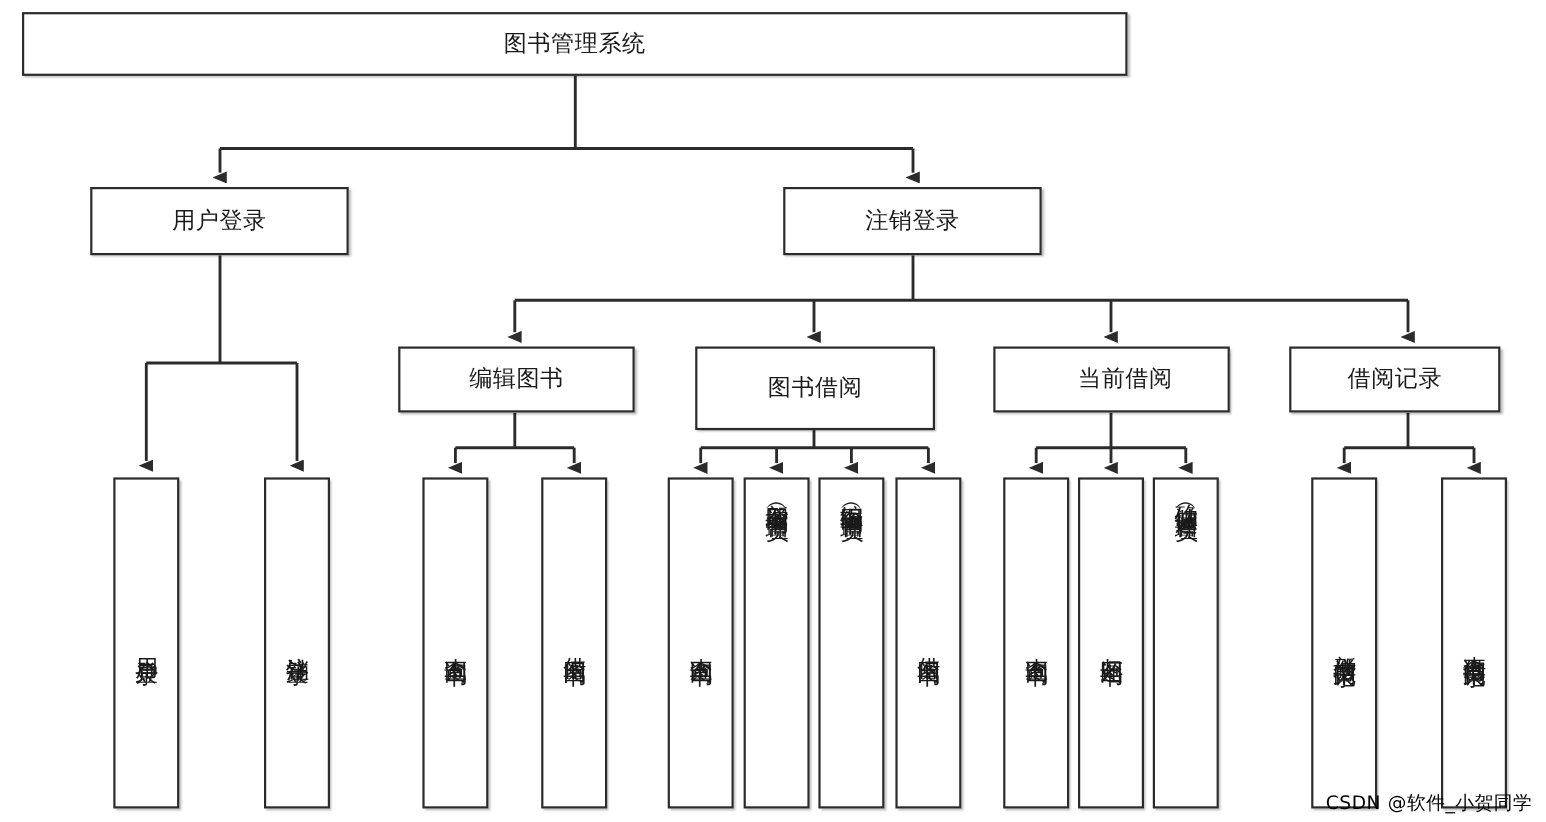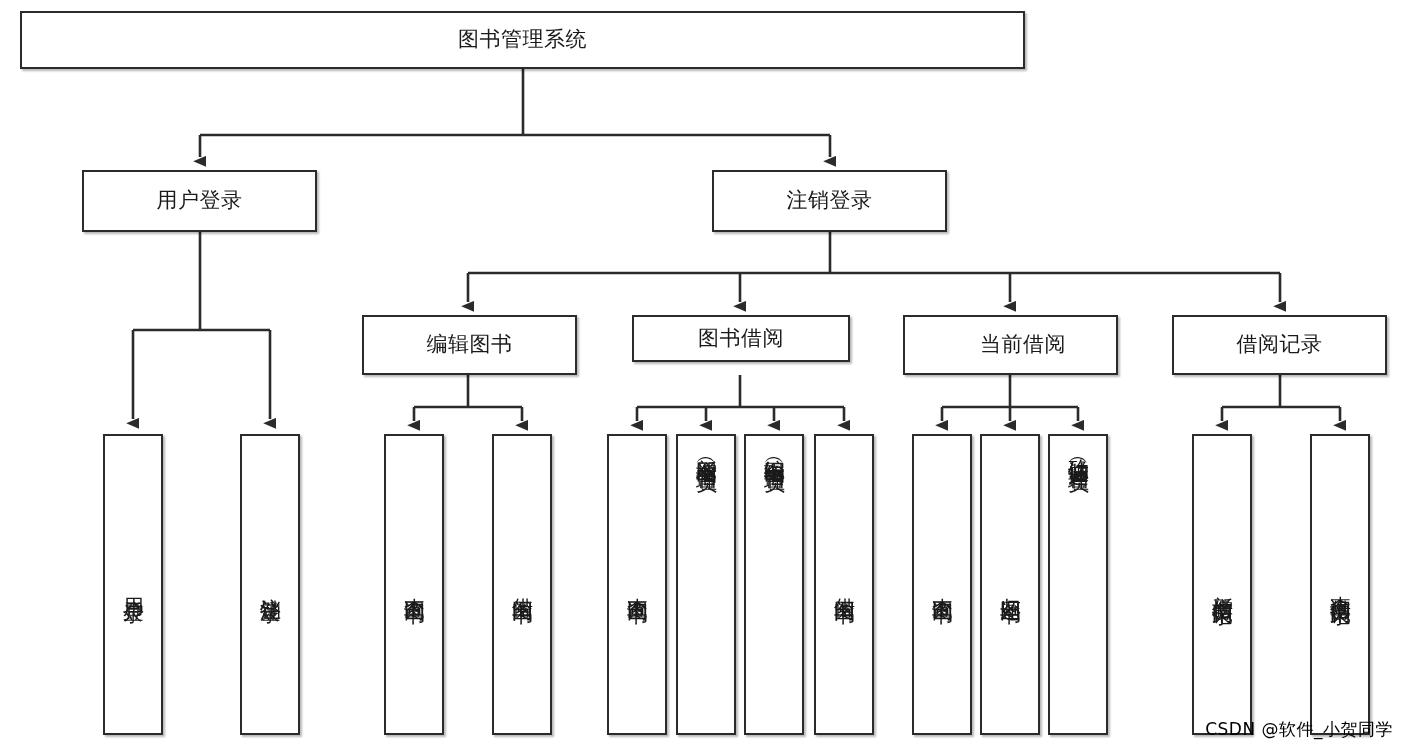--- a/index.html
+++ b/index.html
@@ -134,27 +134,27 @@
   <div class="node" style="left:82px; top:170px; width:235px; height:62px;">
     <span class="label">用户登录</span>
   </div>
   <div class="node" style="left:712px; top:170px; width:235px; height:62px;">
     <span class="label">注销登录</span>
   </div>
 
   <div class="node" style="left:362px; top:315px; width:215px; height:60px;">
     <span class="label">编辑图书</span>
   </div>
-  <div class="node" style="left:632px; top:315px; width:218px; height:47px;">
+  <div class="node" style="left:632px; top:315px; width:218px; height:76px;">
     <span class="label">图书借阅</span>
   </div>
   <div class="node" style="left:903px; top:315px; width:215px; height:60px;padding-left:25px;">
     <span class="label">当前借阅</span>
   </div>
-  <div class="node" style="left:1172px; top:315px; width:215px; height:60px;">
+  <div class="node" style="left:1172px; top:315px; width:192px; height:60px;">
     <span class="label">借阅记录</span>
   </div>
 
   <div class="node leaf centered" style="left:103px; top:434px; width:60px; height:301px;">
     <span class="label">用户登录</span>
   </div>
   <div class="node leaf centered" style="left:240px; top:434px; width:60px; height:301px;">
     <span class="label">注销登录</span>
   </div>
 

